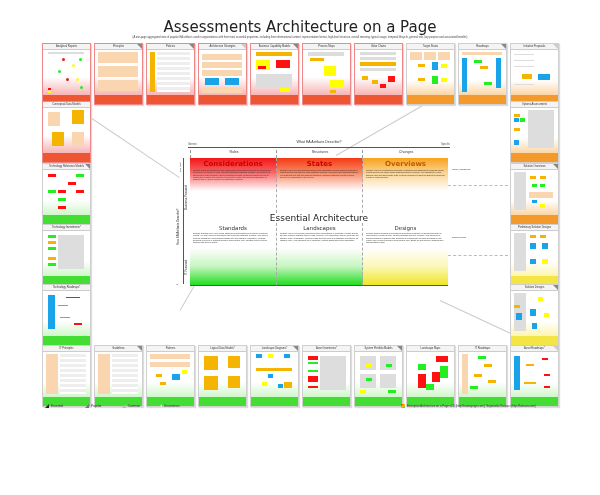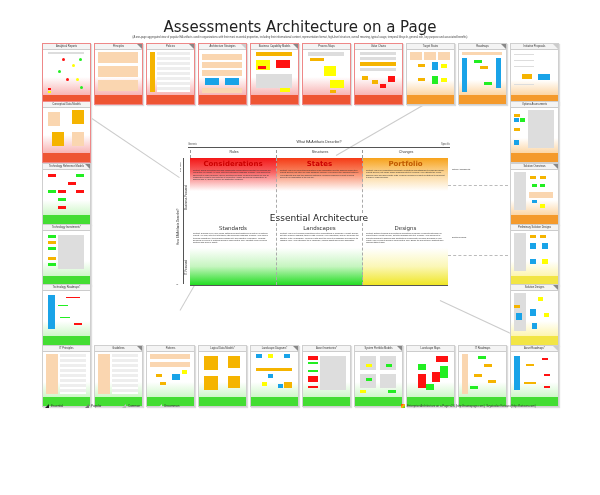--- a/index.html
+++ b/index.html
@@ -440,21 +440,21 @@
 
 <div class="cell cons" style="left:190px;top:158px;width:86px;height:55px;border-right:1px dashed #aaa;">
   <div class="h" style="color:#c00;">Considerations</div>
   <div class="t">Content: Global conceptual rules and fundamental considerations important for business and relevant for IT. Format: Any form, often text with simple diagrams. Purpose: Help achieve the agreement on basic principles, values, directions and aims. Meaning: Decisions on how an organization needs to work from the IT perspective. Usage: Developed collaboratively by business and IT, used to influence all architecture decisions.</div>
 </div>
 <div class="cell vis" style="left:277px;top:158px;width:85px;height:55px;border-right:1px dashed #aaa;">
   <div class="h" style="color:#c00;">States</div>
   <div class="t">Content: High-level conceptual descriptions of an organization from the business perspective. Format: Diverse, but often one-page diagrams. Purpose: Help achieve the alignment between IT investments and long-term business outcomes. Meaning: Decisions on what IT should deliver to an organization in the long run.</div>
 </div>
 <div class="cell outl" style="left:363px;top:158px;width:85px;height:55px;">
-  <div class="h" style="color:#c05a00;">Portfolio</div>
+  <div class="h" style="color:#c05a00;">Overviews</div>
   <div class="t">Content: High-level descriptions of separate IT initiatives understandable to business leaders. Format: Diverse, but usually simple diagrams with text. Purpose: Help estimate the overall business value and approximate costs. Meaning: Decisions on what IT initiatives to implement to achieve business goals.</div>
 </div>
 
 <div class="ea-band">Essential Architecture</div>
 
 <div class="cell std" style="left:190px;top:223px;width:86px;height:62px;border-right:1px dashed #aaa;">
   <div class="h plain">Standards</div>
   <div class="t">Content: Technical-level rules, norms, patterns and best practices relevant for IT systems. Format: Any form, often text with tables, lists and simple diagrams. Purpose: Help achieve technical consistency, technological homogeneity and regulatory compliance. Meaning: Decisions on how all IT systems should be implemented. Role: Facilitate reuse of proven solutions and improve quality.</div>
 </div>
 <div class="cell land" style="left:277px;top:223px;width:85px;height:62px;border-right:1px dashed #aaa;">

